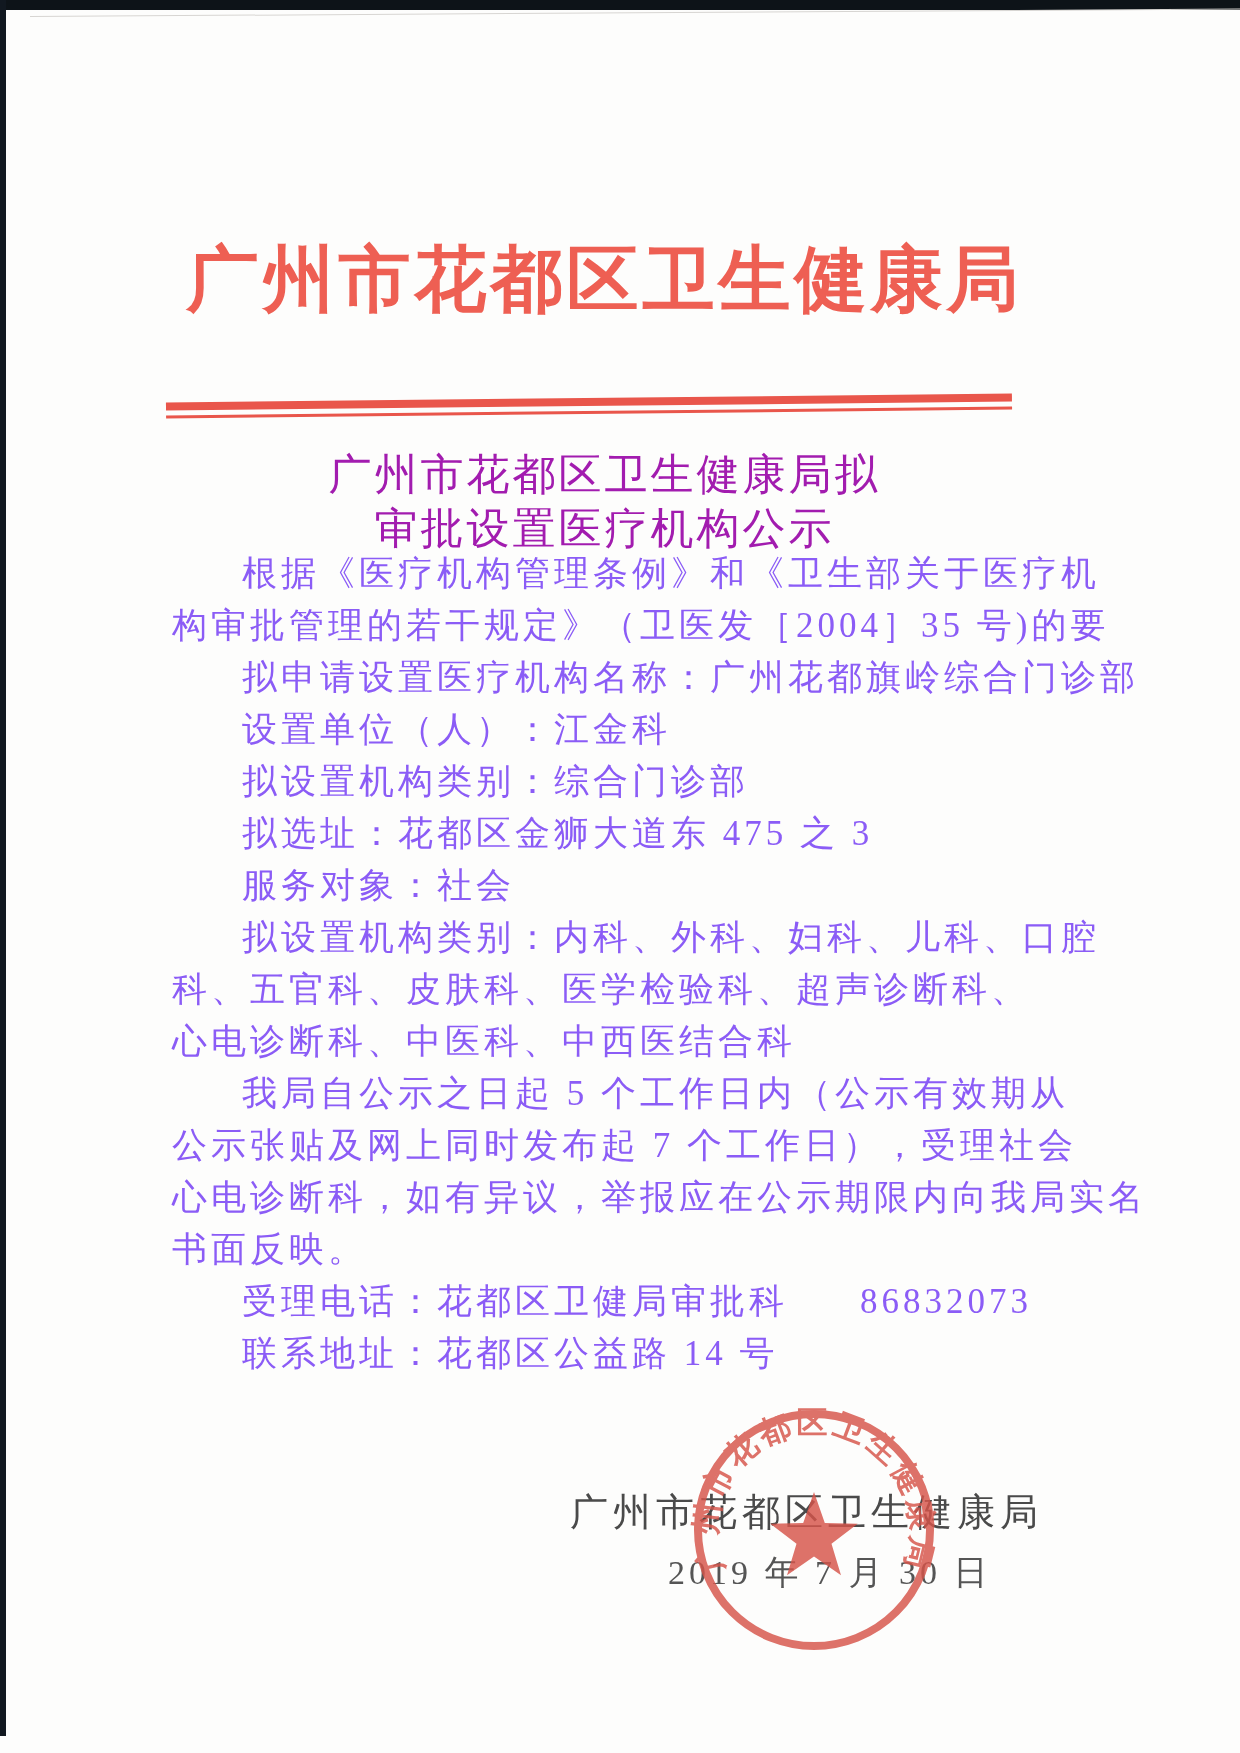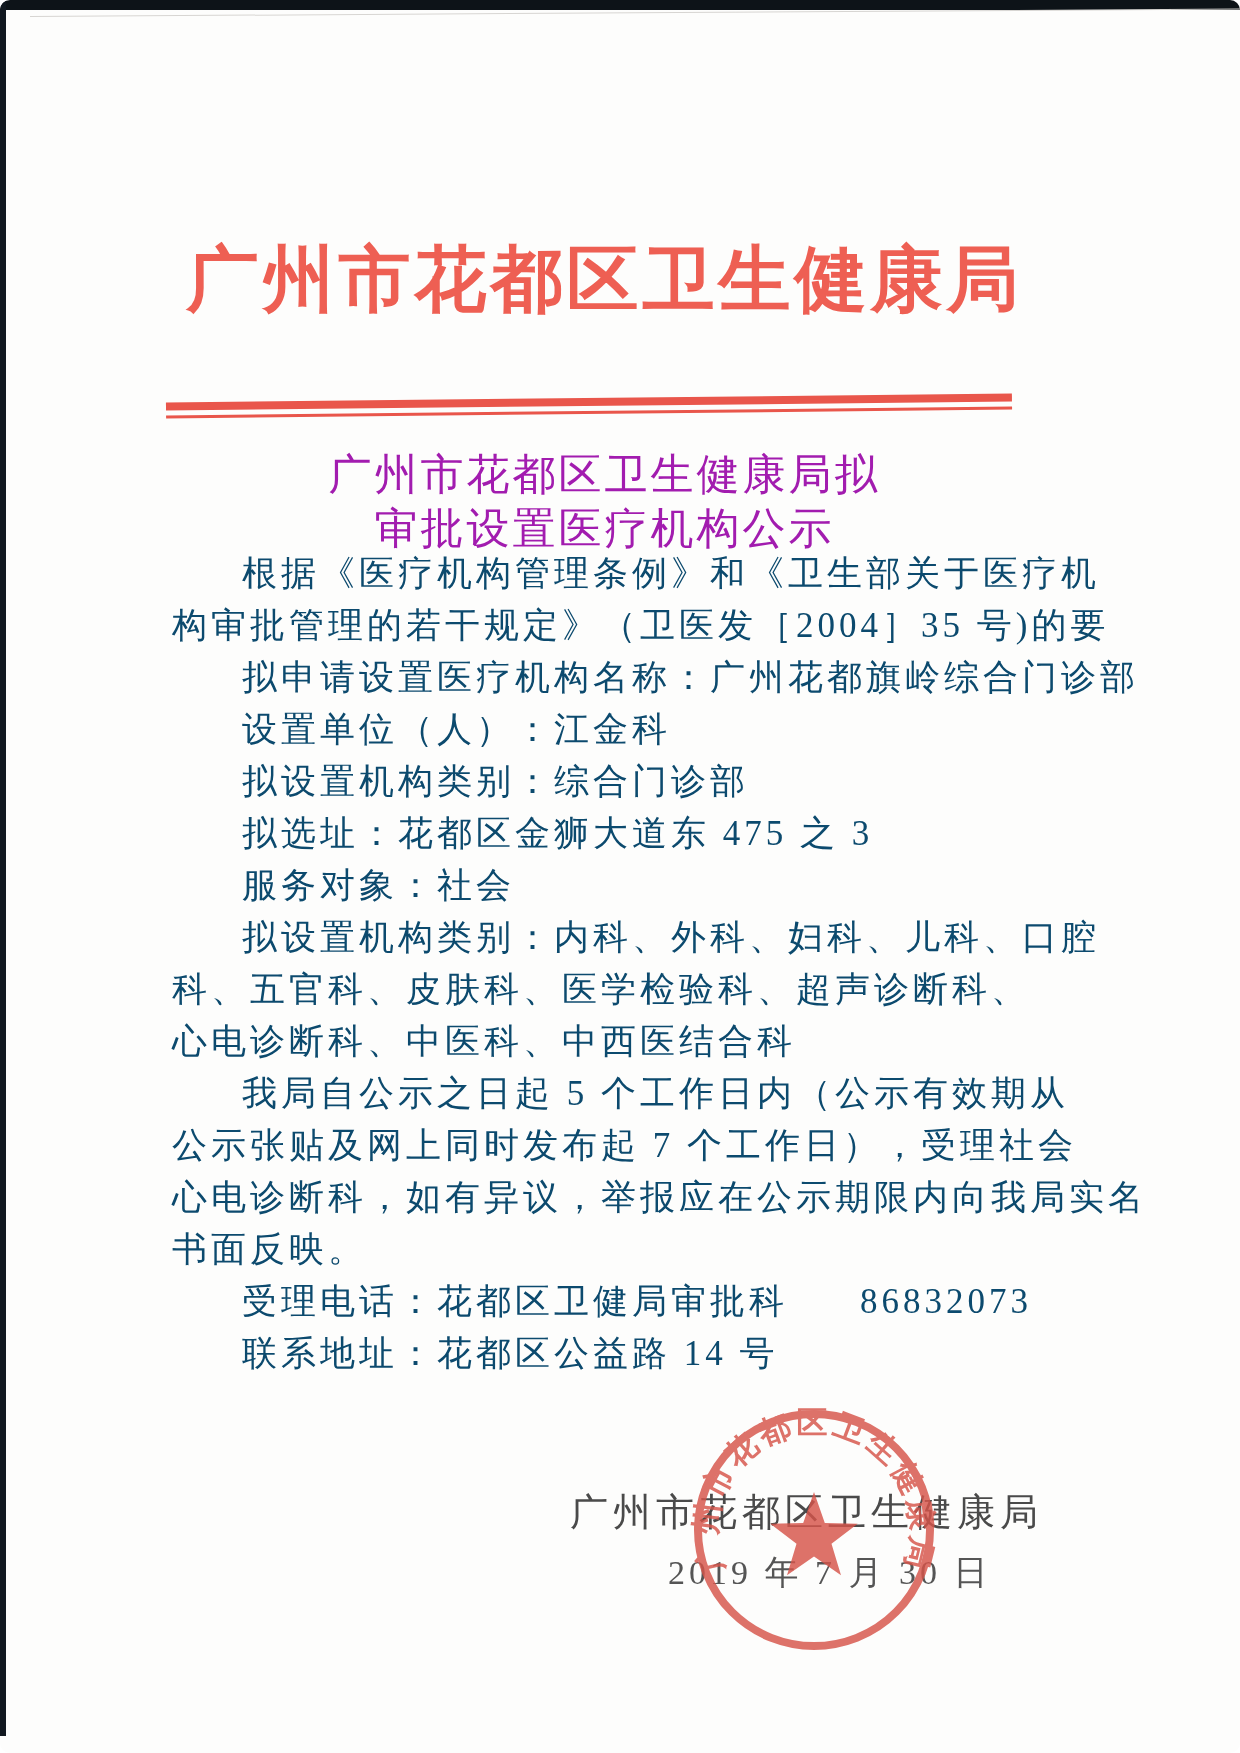--- a/index.html
+++ b/index.html
@@ -2,21 +2,20 @@
 <html><head>
 <meta charset="utf-8">
 <style>
   html,body{margin:0;padding:0;background:#ffffff;}
   .page{
     position:relative;
     width:1240px;height:1753px;
     background:#fdfdfc;
     overflow:hidden;
     font-family:"Liberation Serif", serif;
-    border-radius:10px;
   }
   
   .scan-edge-top{position:absolute;left:0;top:0;width:1240px;height:10px;background:#0d1318;}
   .scan-edge-left{position:absolute;left:0;top:0;width:6px;height:1736px;background:#111820;}
   .paper-crease{position:absolute;left:30px;top:16px;width:1215px;height:1px;background:#d7d5d2;transform:rotate(-0.35deg);transform-origin:left center;}
 
   
   .letterhead{
     position:absolute;left:172px;top:232px;width:865px;
     text-align:center;
@@ -33,21 +32,21 @@
   .doc-title{
     position:absolute;left:172px;top:448px;width:865px;
     text-align:center;color:#a21caf;
     font-size:43px;letter-spacing:3px;line-height:54px;
     white-space:nowrap;
   }
 
   
   .body-block{
     position:absolute;left:172px;top:548px;width:868px;
-    color:#0c4a6e;font-size:35px;letter-spacing:4px;line-height:52px;
+    color:#8b5cf6;font-size:35px;letter-spacing:4px;line-height:52px;
   }
   .line{height:52px;white-space:nowrap;}
   .indent{padding-left:70px;}
   .phone-spacer{display:inline-block;width:72px;}
 
   
   .signature{
     position:absolute;left:570px;top:1487px;
     color:#4a4a4a;font-size:38px;letter-spacing:5px;white-space:nowrap;
   }

